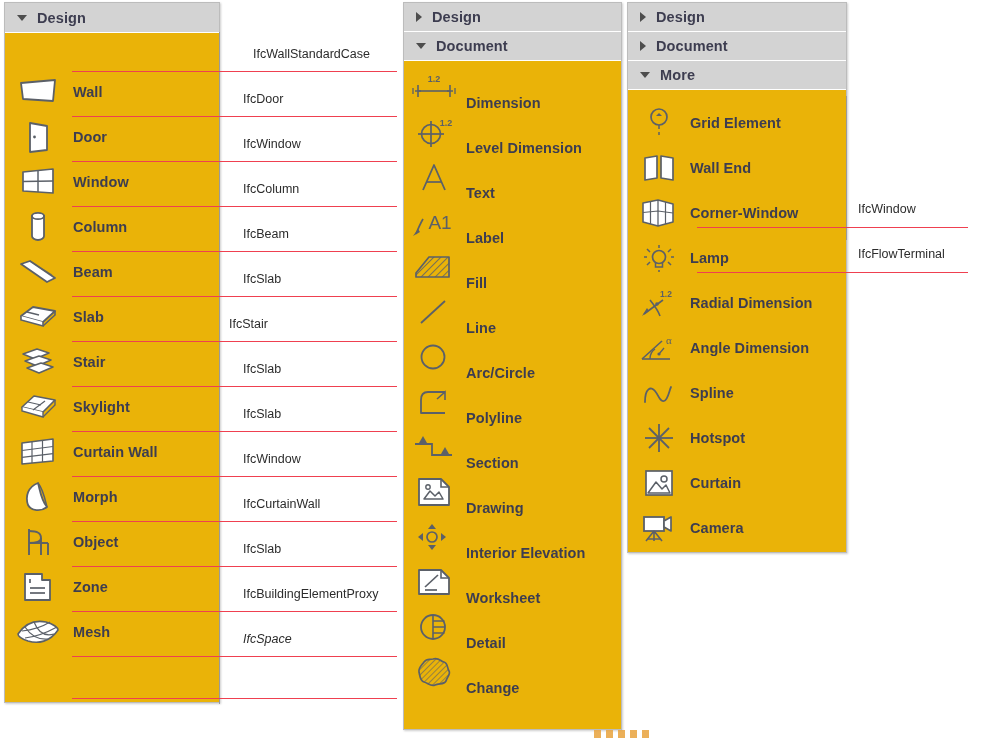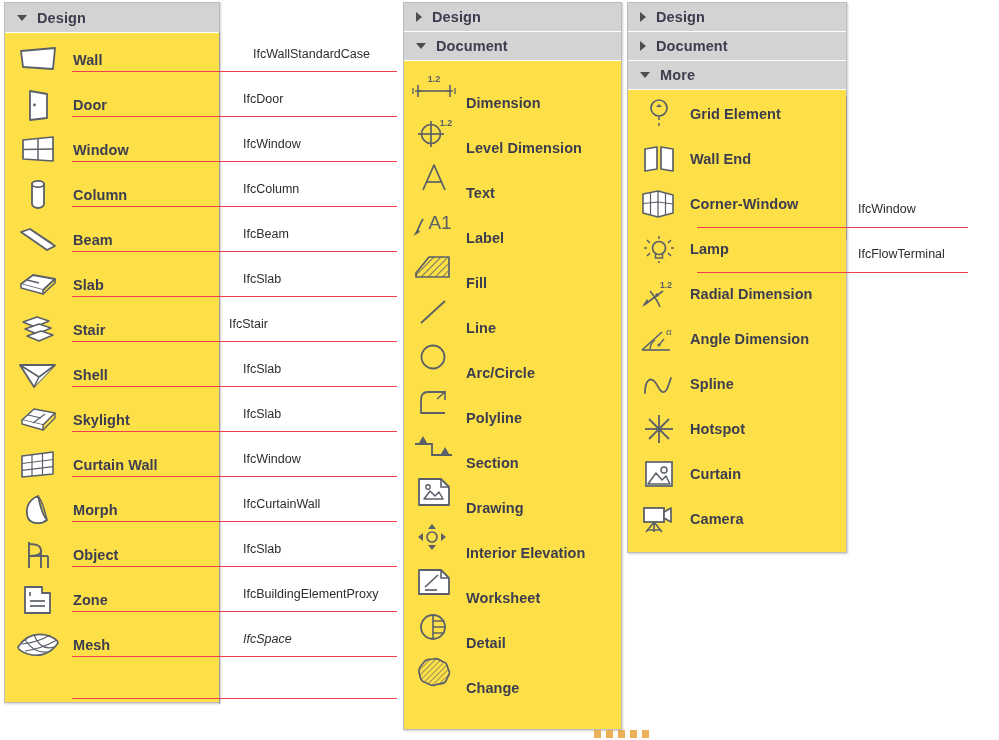--- a/index.html
+++ b/index.html
@@ -6,21 +6,21 @@
   body{
     width:999px;height:740px;position:relative;overflow:hidden;
     background:#ffffff;
     font-family:"Liberation Sans", sans-serif;
     -webkit-font-smoothing:antialiased;
   }
 
   
   .panel{
     position:absolute;
-    background:#fde047;
+    background:#eab308;
     border:1px solid #bcbcbc;
     box-sizing:border-box;
     box-shadow:1px 1px 2px rgba(0,0,0,.20);
   }
   .grp-header{
     position:relative;
     height:30px;
     background:#d3d3d3;
     border-bottom:1px solid #ffffff;
     display:flex;align-items:center;
@@ -56,36 +56,36 @@
     color:#5b6068;
   }
   .ico svg{display:block;}
   .lbl{
     font-size:14.5px;font-weight:bold;color:#3d3d50;
     white-space:nowrap;letter-spacing:.05px;
   }
 
   
   #panel-design{left:4px;top:2px;width:216px;height:701px;}
-  #panel-design .rows{padding-top:4px;}
+  #panel-design .rows{padding-top:4px;margin-top:32px;}
   #panel-design .row{height:45px;}
   #panel-design .ico{width:58px;margin-left:4px;}
   #panel-design .lbl{margin-left:6px;}
 
   
   #panel-doc{left:403px;top:2px;width:219px;height:728px;}
   #panel-doc .rows{padding-top:3px;}
   #panel-doc .row{height:45px;}
   #panel-doc .ico{width:56px;margin-left:2px;}
   #panel-doc .lbl{margin-left:4px;margin-top:32px;}
   #panel-doc .grp-header{height:29px;}
 
   
   #panel-more{left:627px;top:2px;width:220px;height:551px;}
-  #panel-more .rows{padding-top:1px;}
+  #panel-more .rows{padding-top:10px;}
   #panel-more .row{height:45px;}
   #panel-more .ico{width:54px;margin-left:4px;}
   #panel-more .lbl{margin-left:4px;}
   #panel-more .grp-header{height:29px;}
 
   
   .ifc-layer{position:absolute;left:0;top:0;width:999px;height:740px;pointer-events:none;}
   .ifc-name{
     position:absolute;
     font-size:12.5px;font-weight:normal;color:#2c2c2c;
@@ -184,30 +184,20 @@
         <svg width="46" height="34" viewBox="0 0 46 34">
             <path d="M8 9 L22 4 L34 8 L20 14 Z" fill="#fff" stroke="#5b6068" stroke-width="1.5" stroke-linejoin="round"></path>
             <path d="M10 16 L24 11 L36 15 L22 21 Z" fill="#fff" stroke="#5b6068" stroke-width="1.5" stroke-linejoin="round"></path>
             <path d="M12 23 L26 18 L38 22 L24 28 Z" fill="#fff" stroke="#5b6068" stroke-width="1.5" stroke-linejoin="round"></path>
           </svg>
       </span>
       <span class="lbl">Stair</span>
     </div>
 
 
-    <div class="row">
-      <span class="ico">
-        <svg width="46" height="32" viewBox="0 0 46 32">
-            <path d="M5 6 L40 6 L19 28 Z" fill="#fff" stroke="#5b6068" stroke-width="1.8" stroke-linejoin="round"></path>
-            <path d="M40 6 L24 18 L19 28" fill="#fff" stroke="#5b6068" stroke-width="1.6" stroke-linejoin="round"></path>
-            <path d="M5 6 L24 18" fill="none" stroke="#5b6068" stroke-width="1.6"></path>
-          </svg>
-      </span>
-      <span class="lbl">Shell</span>
-    </div>
 
     <div class="row">
       <span class="ico">
         <svg width="46" height="32" viewBox="0 0 46 32">
             <path d="M7 16 L19 5 L40 9 L28 21 Z" fill="#fff" stroke="#5b6068" stroke-width="1.6" stroke-linejoin="round"></path>
             <path d="M7 16 L7 20 L28 26 L28 21" fill="#fff" stroke="#5b6068" stroke-width="1.4"></path>
             <path d="M28 26 L40 14 L40 9" fill="none" stroke="#5b6068" stroke-width="1.4"></path>
             <path d="M13 11 L26 14" stroke="#5b6068" stroke-width="1.2"></path>
             <path d="M18 19 L30 10" stroke="#5b6068" stroke-width="1.2"></path>
           </svg>

